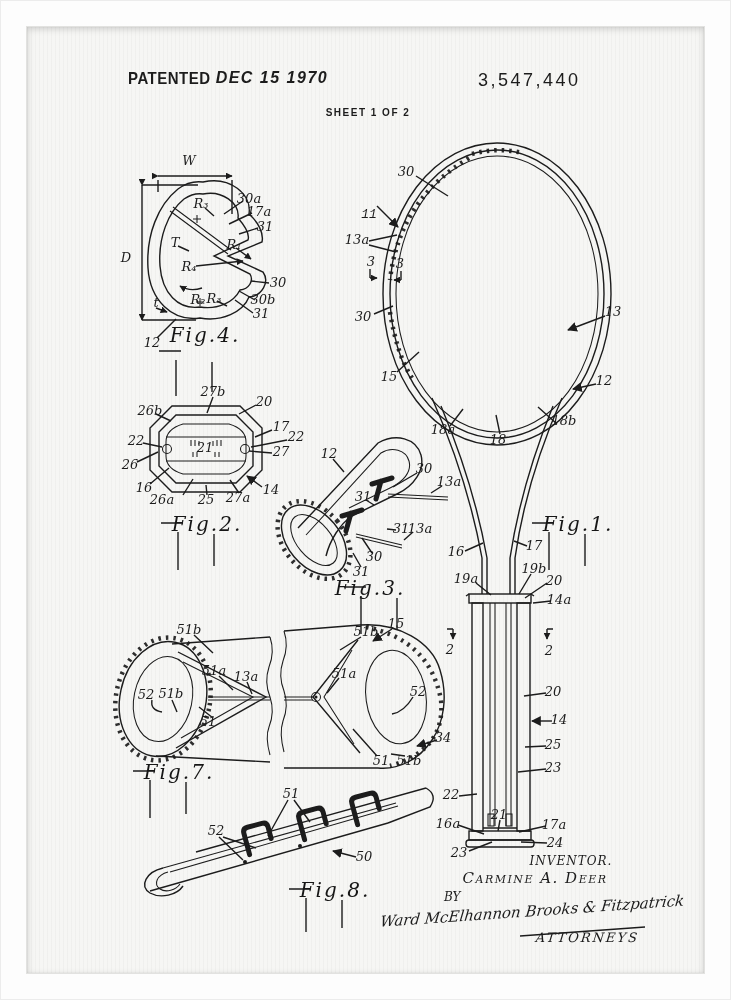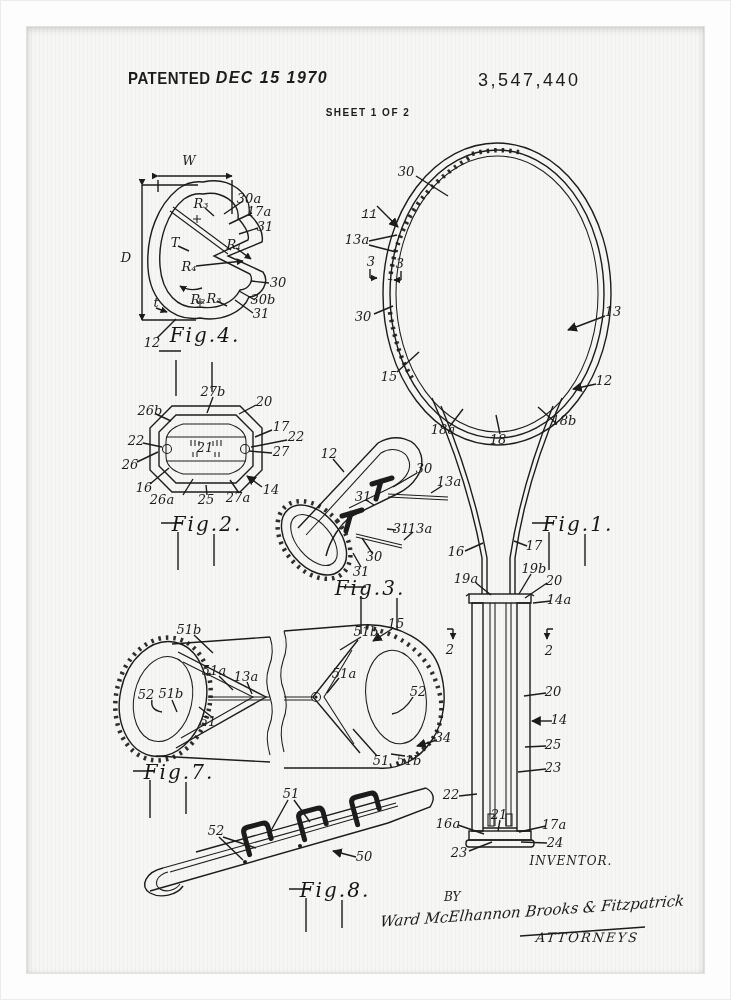--- a/index.html
+++ b/index.html
@@ -316,17 +316,18 @@
     <div id="captions">
         <span class="cap" style="left: 205px; top: 335px;">Fig.4.</span>
         <span class="cap" style="left: 207px; top: 524px;">Fig.2.</span>
         <span class="cap" style="left: 370px; top: 588px;">Fig.3.</span>
         <span class="cap" style="left: 578px; top: 524px;">Fig.1.</span>
         <span class="cap" style="left: 179px; top: 772px;">Fig.7.</span>
         <span class="cap" style="left: 335px; top: 890px;">Fig.8.</span>
       </div>
 
     <div class="inv-head">INVENTOR.</div>
+    <div class="inv-name">Carmine A. Deer</div>
     <div class="inv-by">BY</div>
     <div class="inv-sig">Ward McElhannon Brooks &amp; Fitzpatrick</div>
     <div class="inv-att">ATTORNEYS</div>
   </div>
 </div>
 
 </body></html>

